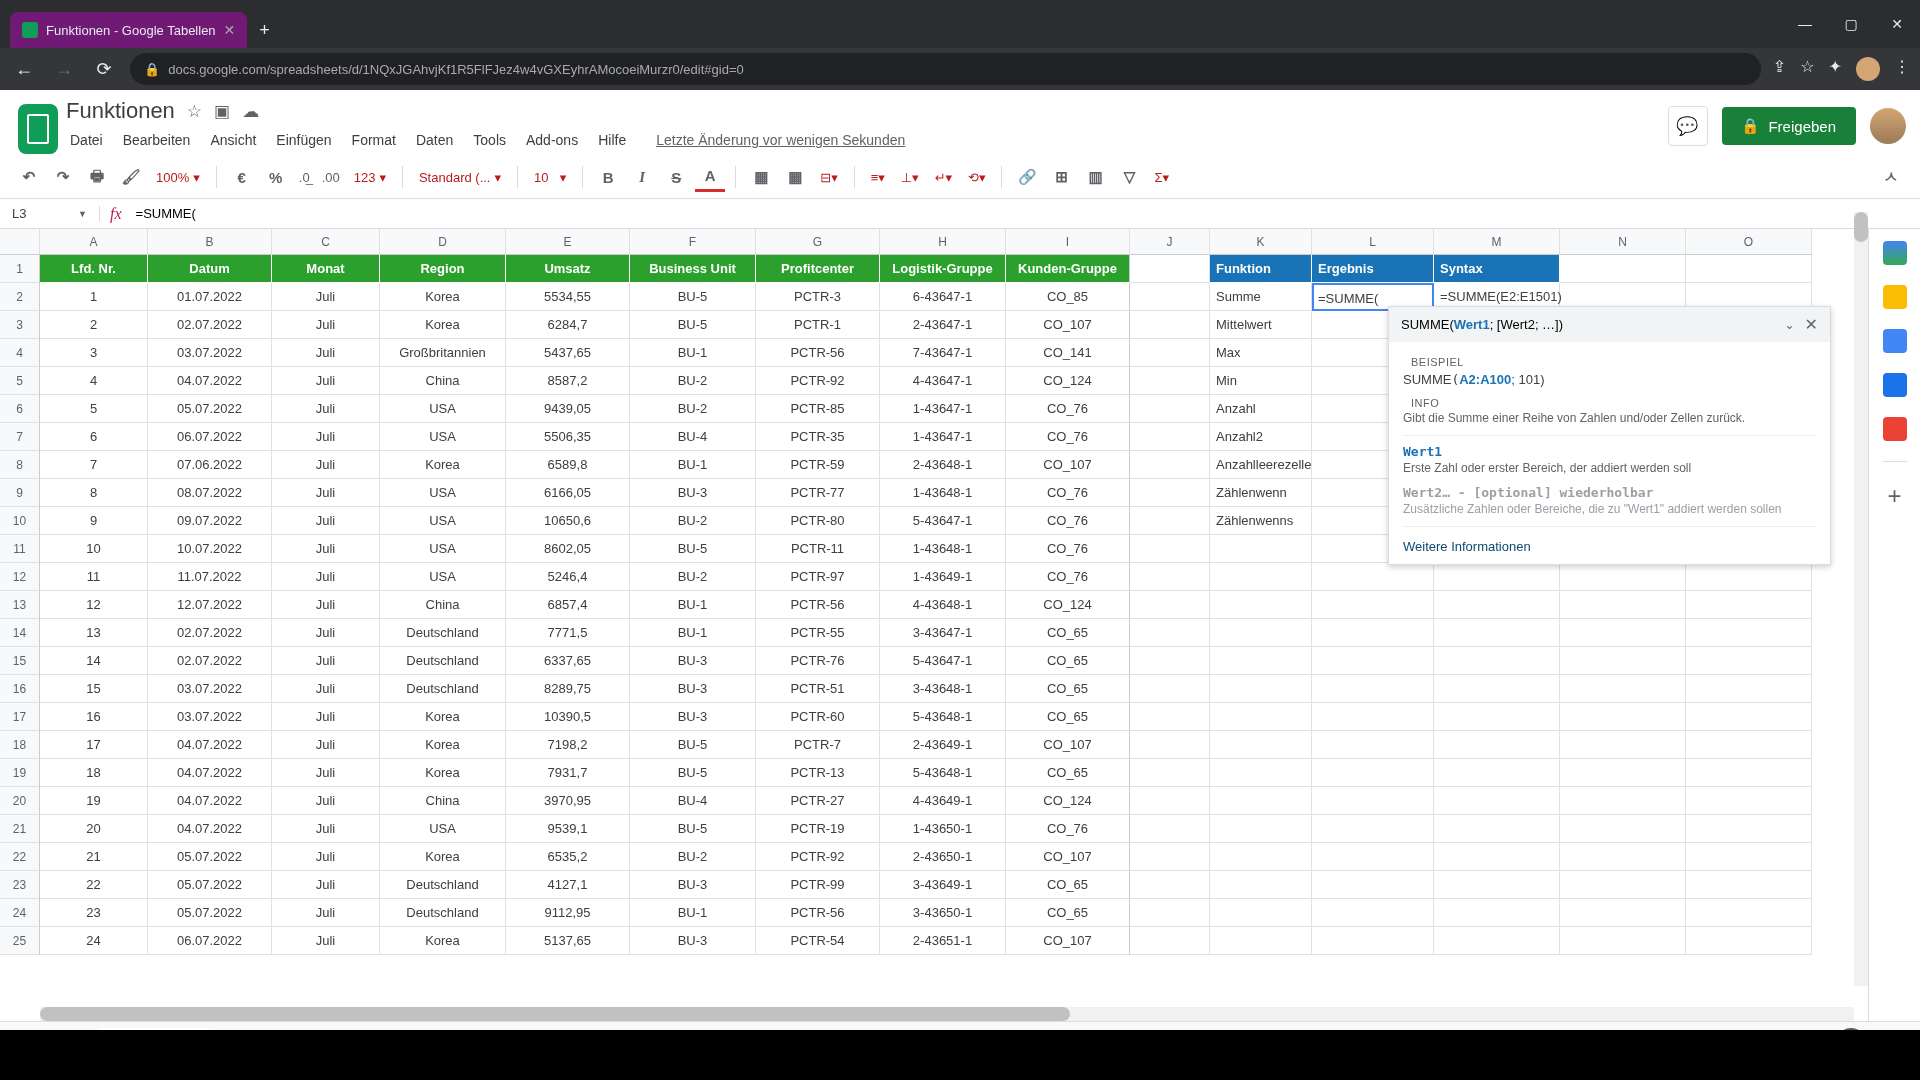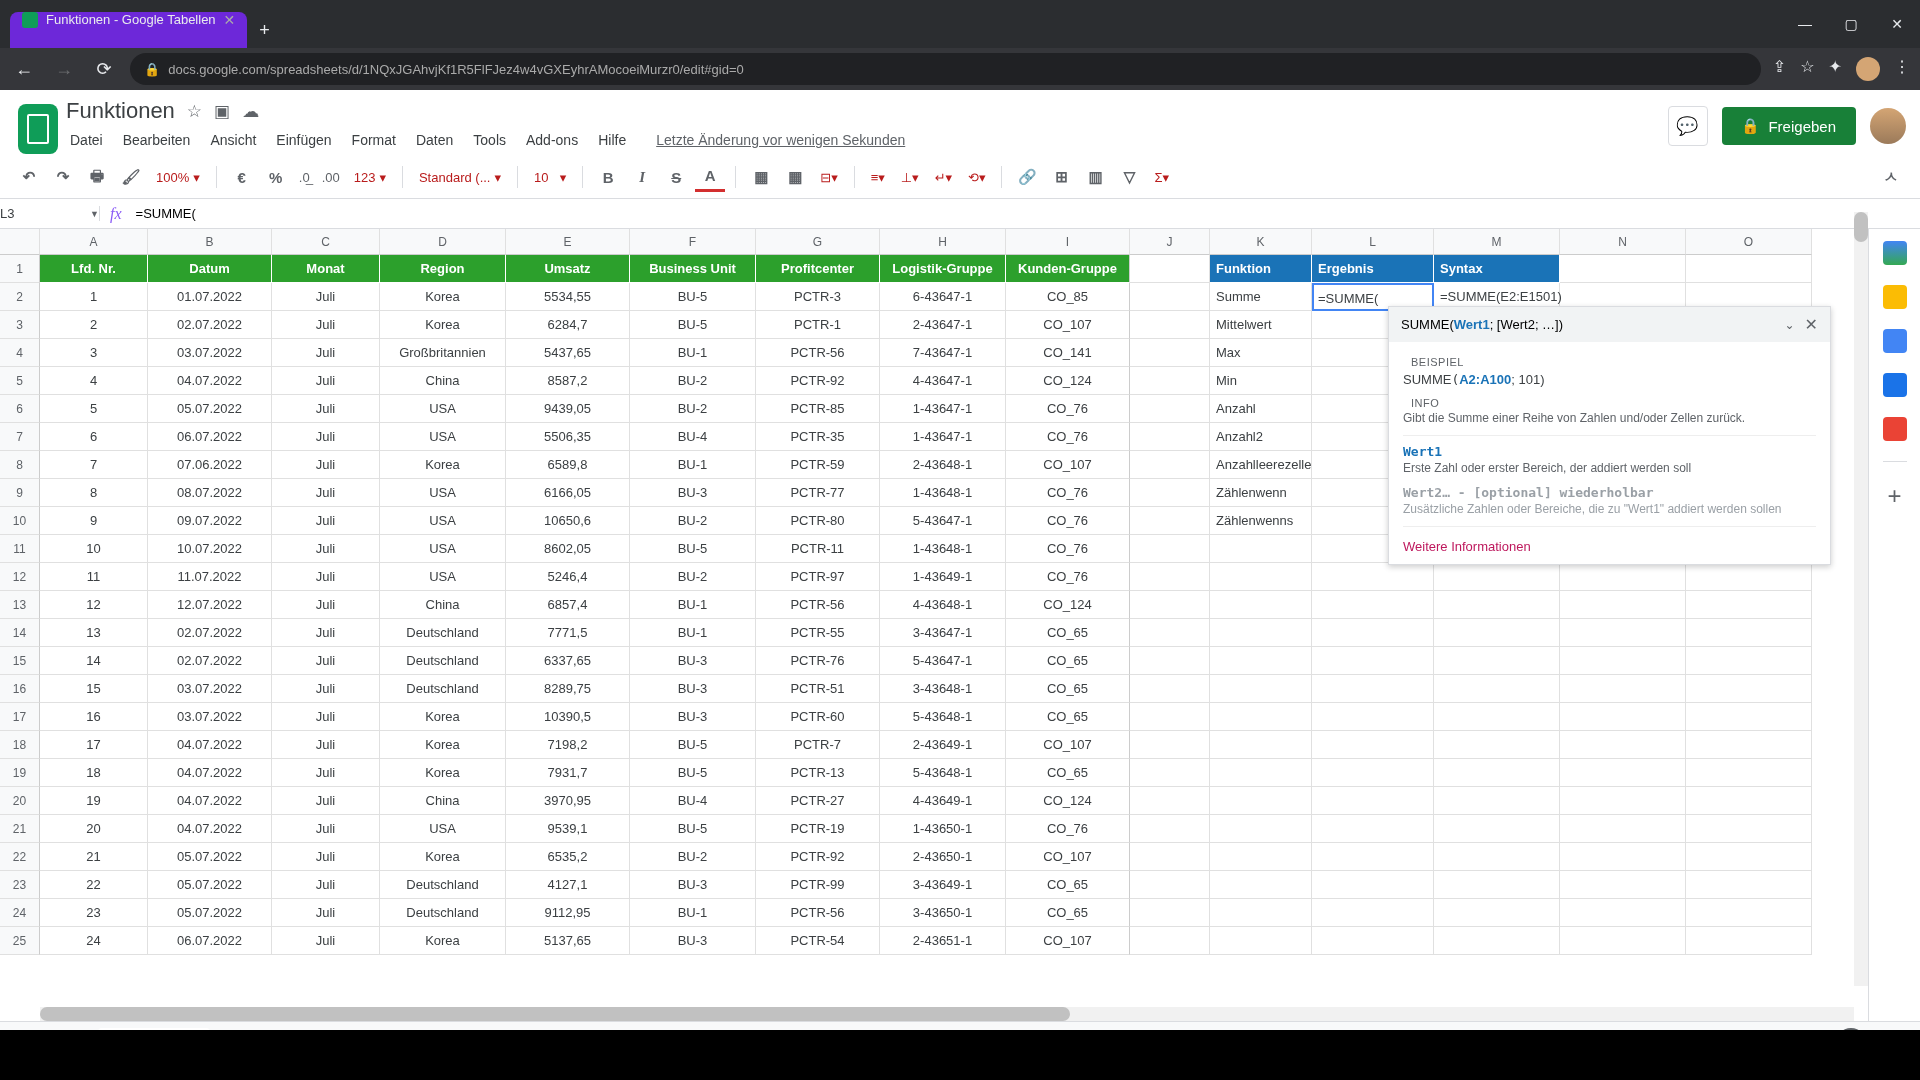--- a/index.html
+++ b/index.html
@@ -1,21 +1,21 @@
 <!DOCTYPE html>
 <html><head>
 <meta charset="utf-8">
 <style>
 * { margin: 0; padding: 0; box-sizing: border-box; font-family: 'Segoe UI', Arial, sans-serif; }
 body { background: #fff; overflow: hidden; width: 1920px; height: 1080px; }
 
 
 .browser-top { background: #2b2d30; height: 48px; display: flex; align-items: flex-end; }
 .tab-strip { display: flex; align-items: center; padding-left: 10px; }
-.tab { background: #6d28d9; color: #e8eaed; height: 36px; border-radius: 8px 8px 0 0; display: flex; align-items: flex-start; padding: 0 12px; min-width: 220px; font-size: 13px; gap: 8px; }
+.tab { background: #701a75; color: #e8eaed; height: 36px; border-radius: 8px 8px 0 0; display: flex; align-items: center; padding: 0 12px; min-width: 220px; font-size: 13px; gap: 8px; }
 .tab .favicon { width: 16px; height: 16px; background: #0f9d58; border-radius: 3px; display: inline-block; }
 .tab .close { margin-left: auto; font-size: 14px; color: #aaa; }
 .newtab { color: #e8eaed; padding: 0 12px; font-size: 18px; }
 .win-controls { margin-left: auto; display: flex; color: #e8eaed; }
 .win-controls span { width: 46px; height: 48px; display: flex; align-items: center; justify-content: center; font-size: 14px; }
 
 .addr-bar { background: #35363a; height: 42px; display: flex; align-items: center; padding: 0 10px; gap: 12px; }
 .addr-bar .nav-btn { color: #e8eaed; font-size: 18px; width: 28px; text-align: center; }
 .addr-bar .disabled { color: #6b6d70; }
 .addr-input { flex: 1; background: #202124; border-radius: 20px; height: 32px; color: #aaa; font-size: 13px; display: flex; align-items: center; padding: 0 14px; }
@@ -47,23 +47,23 @@
 .toolbar .txt { color: #5f6368; font-size: 13px; padding: 0 4px; }
 .toolbar .dd { display: flex; align-items: center; gap: 4px; color: #b91c1c; font-size: 13px; padding: 0 6px; }
 .toolbar .fmt-bold { font-weight: bold; }
 .toolbar .fmt-italic { font-style: italic; font-family: serif; }
 .toolbar .fmt-strike { text-decoration: line-through; }
 .toolbar .textcolor { border-bottom: 3px solid #d32f2f; font-weight: bold; line-height: 12px; }
 .toolbar .expand { margin-left: auto; }
 
 
 .formula-bar { display: flex; align-items: center; border-bottom: 1px solid #dadce0; height: 30px; }
-.name-box { width: 100px; border-right: 1px solid #dadce0; padding: 0 0; font-size: 13px; color: #3c4043; display: flex; align-items: center; }
+.name-box { width: 100px; border-right: 1px solid #dadce0; padding: 0 12px; font-size: 13px; color: #3c4043; display: flex; align-items: center; }
 .name-box .dd-arrow { margin-left: auto; font-size: 9px; color: #5f6368; }
-.fx-label { font-style: italic; color: #8b5cf6; padding: 0 10px; font-family: serif; }
+.fx-label { font-style: italic; color: #be185d; padding: 0 10px; font-family: serif; }
 .formula-input { flex: 1; font-size: 13px; padding: 0 4px; }
 
 
 .grid-wrap { display: flex; height: calc(100% - 288px); position: relative; }
 .main-scroll { flex: 1; overflow: hidden; position: relative; }
 .grid { display: grid; grid-template-columns: 40px 108px 124px 108px 126px 124px 126px 124px 126px 124px 80px 102px 122px 126px 126px 126px; font-size: 13px; color: #3c4043; }
 .ch { background: #f8f9fa; border-right: 1px solid #e0e0e0; border-bottom: 1px solid #ccc; text-align: center; height: 26px; line-height: 26px; color: #5f6368; font-size: 12px; position: sticky; top: 0; }
 .rh { background: #f8f9fa; border-right: 1px solid #ccc; border-bottom: 1px solid #e0e0e0; text-align: center; height: 28px; line-height: 28px; color: #5f6368; font-size: 12px; }
 .cell { border-right: 1px solid #e0e0e0; border-bottom: 1px solid #e0e0e0; height: 28px; line-height: 28px; text-align: center; padding: 0 4px; overflow: hidden; white-space: nowrap; }
 .thead { background: #2ca02c; color: #fff; font-weight: bold; border-color: #fff; }
@@ -78,21 +78,21 @@
 .help-header .sig { flex: 1; }
 .help-header .arg-active { color: #1a73b7; font-weight: bold; }
 .help-body { padding: 10px 14px; color: #5f6368; }
 .help-label { font-size: 11px; letter-spacing: 0.5px; margin-top: 4px; padding-left: 8px; }
 .help-example { font-family: monospace; color: #3c4043; margin: 4px 0 10px; }
 .help-example .mono-arg { color: #1a73b7; font-weight: bold; }
 .help-param { font-family: monospace; font-weight: bold; color: #1a73b7; margin-top: 8px; }
 .help-param.gray { color: #9aa0a6; }
 .help-desc { color: #5f6368; font-size: 12px; line-height: 1.5; margin-bottom: 8px; }
 .help-desc.gray { color: #9aa0a6; }
-.help-link { color: #be185d; padding-top: 6px; display: block; }
+.help-link { color: #0c4a6e; padding-top: 6px; display: block; }
 .help-close { color: #5f6368; font-size: 16px; margin-left: 10px; cursor: pointer; }
 .help-collapse { color: #5f6368; font-size: 12px; margin-left: 10px; }
 
 
 .side-rail { width: 52px; border-left: 1px solid #dadce0; display: flex; flex-direction: column; align-items: center; padding-top: 12px; gap: 20px; }
 .side-rail .sicon { width: 24px; height: 24px; border-radius: 4px; }
 .s-cal { background: linear-gradient(#4285f4, #34a853); }
 .s-keep { background: #fbbc04; }
 .s-tasks { background: #4285f4; border-radius: 50%; }
 .s-contacts { background: #1a73e8; border-radius: 50%; }

